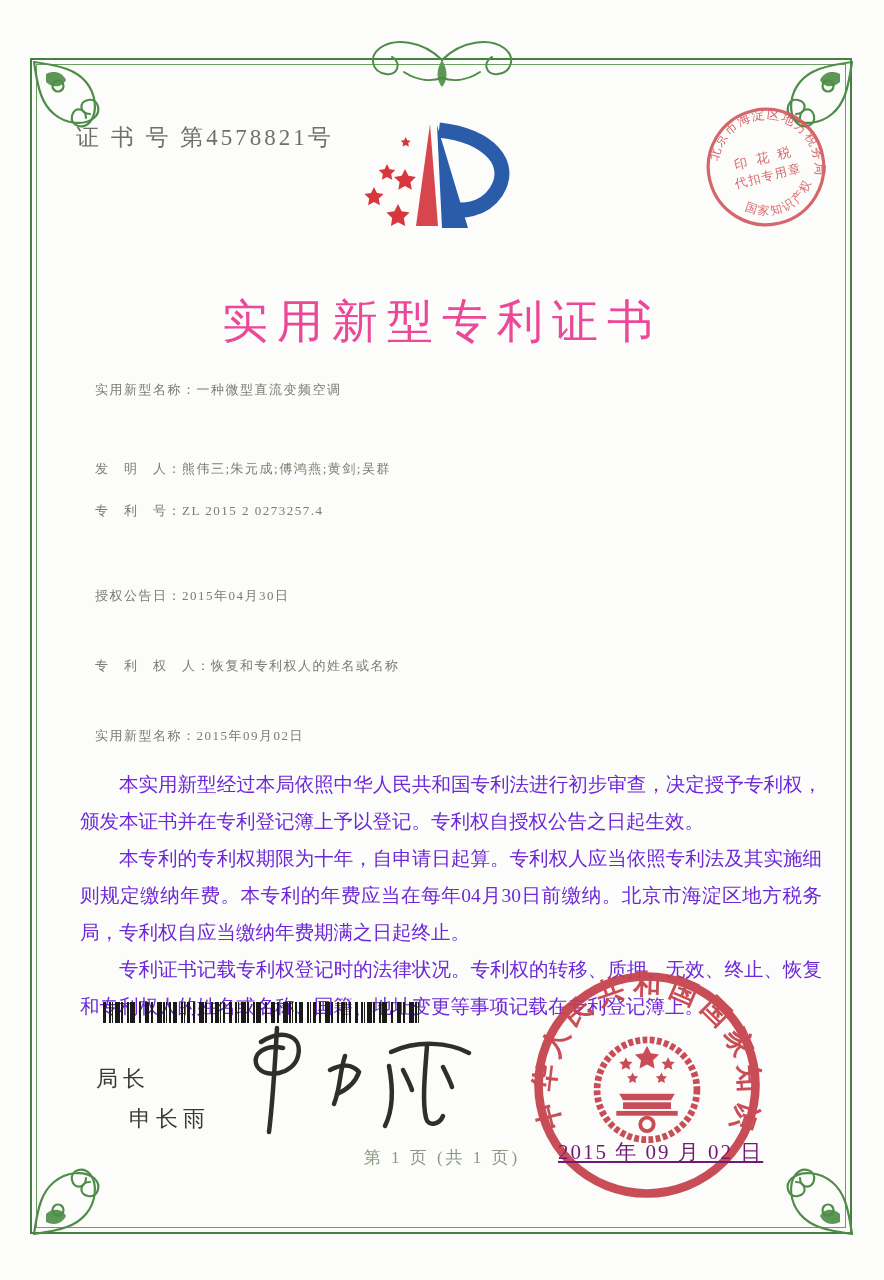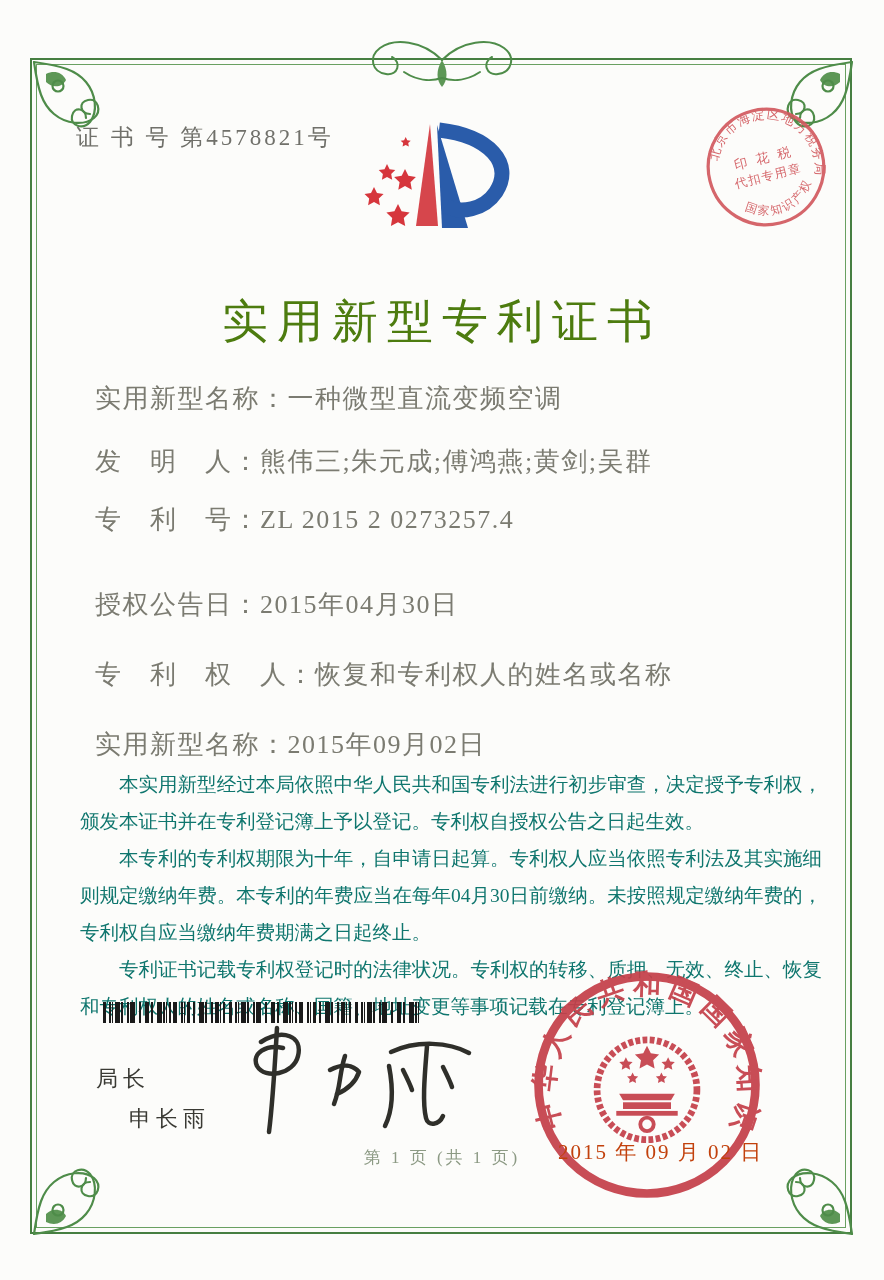--- a/index.html
+++ b/index.html
@@ -30,53 +30,53 @@
     position:absolute;left:76px;top:122px;font-size:23px;color:#70706a;
     letter-spacing:3px;
   }
   .logo{position:absolute;left:338px;top:114px;}
   .tax-seal{
     position:absolute;left:695px;top:96px;width:142px;height:142px;
     transform:rotate(-14deg);opacity:.92;
   }
   .doc-title{
     position:absolute;left:0;top:260px;width:100%;text-align:center;
-    font-size:46px;color:#4d7c0f;letter-spacing:9px;font-weight:normal;
+    font-size:46px;color:#ec4899;letter-spacing:9px;font-weight:normal;
   }
 
   
   .field{
-    position:absolute;left:95px;font-size:26px;color:#7b7b71;
+    position:absolute;left:95px;font-size:13px;color:#7b7b71;
     letter-spacing:1.5px;white-space:nowrap;
   }
-  .f0{top:381px}.f1{top:444px}.f2{top:502px}.f3{top:587px}.f4{top:657px}.f5{top:727px}
+  .f0{top:381px}.f1{top:460px}.f2{top:502px}.f3{top:587px}.f4{top:657px}.f5{top:727px}
 
   
   .paras{
     position:absolute;left:80px;top:766px;width:742px;
-    font-size:19.5px;line-height:37px;color:#0f766e;text-align:justify;
+    font-size:19.5px;line-height:37px;color:#6d28d9;text-align:justify;
   }
   .paras p{margin:0;text-indent:2em;}
 
   
   .barcode{
     position:absolute;left:103px;top:1002px;width:318px;height:21px;
     background:
       repeating-linear-gradient(90deg,#1a1a1a 0 2px,transparent 2px 6px),
       repeating-linear-gradient(90deg,#1a1a1a 0 1px,transparent 1px 9px),
       repeating-linear-gradient(90deg,#1a1a1a 0 3px,transparent 3px 14px);
   }
   .chief-title{position:absolute;left:96px;top:1064px;font-size:22px;color:#3a3a34;letter-spacing:5px;text-align:center;}
   .chief-name{position:absolute;left:96px;top:1104px;font-size:22px;color:#3a3a34;letter-spacing:5px;margin-left:33px;}
   .signature{position:absolute;left:225px;top:1020px;}
 
   .main-seal{position:absolute;left:527px;top:965px;width:240px;height:240px;opacity:.93;}
   .seal-date{
-    position:absolute;left:558px;top:1138px;font-size:21px;color:#c2410c;
-    letter-spacing:2px;white-space:nowrap;
+    position:absolute;left:558px;top:1138px;font-size:21px;color:#701a75;
+    letter-spacing:2px;white-space:nowrap;text-decoration:underline;
   }
 
   .page-footer{
     position:absolute;left:0;top:1146px;width:100%;text-align:center;
     font-size:17px;color:#8c9a84;letter-spacing:3px;
   }
 </style>
 </head>
 <body>
 
@@ -162,21 +162,21 @@
 
 <div class="field f0"><span>实用新型名称：</span><span>一种微型直流变频空调</span></div>
 <div class="field f1"><span>发　明　人：</span><span>熊伟三;朱元成;傅鸿燕;黄剑;吴群</span></div>
 <div class="field f2"><span>专　利　号：</span><span>ZL 2015 2 0273257.4</span></div>
 <div class="field f3"><span>授权公告日：</span><span>2015年04月30日</span></div>
 <div class="field f4"><span>专　利　权　人：</span><span>恢复和专利权人的姓名或名称</span></div>
 <div class="field f5"><span>实用新型名称：</span><span>2015年09月02日</span></div>
 
 <div class="paras">
   <p>本实用新型经过本局依照中华人民共和国专利法进行初步审查，决定授予专利权，颁发本证书并在专利登记簿上予以登记。专利权自授权公告之日起生效。</p>
-  <p>本专利的专利权期限为十年，自申请日起算。专利权人应当依照专利法及其实施细则规定缴纳年费。本专利的年费应当在每年04月30日前缴纳。未按照规定缴纳年费的，专利权自应当缴纳年费期满之日起终止。</p>
+  <p>本专利的专利权期限为十年，自申请日起算。专利权人应当依照专利法及其实施细则规定缴纳年费。本专利的年费应当在每年04月30日前缴纳。北京市海淀区地方税务局，专利权自应当缴纳年费期满之日起终止。</p>
   <p>专利证书记载专利权登记时的法律状况。专利权的转移、质押、无效、终止、恢复和专利权人的姓名或名称、国籍、地址变更等事项记载在专利登记簿上。</p>
 </div>
 
 <div class="barcode"></div>
 
 <div class="chief-title">局长</div>
 <div class="chief-name">申长雨</div>
 
 <svg class="signature" width="265" height="125" viewBox="0 0 265 125">
   <g fill="none" stroke="#2f2f2a" stroke-width="4.5" stroke-linecap="round" stroke-linejoin="round">

